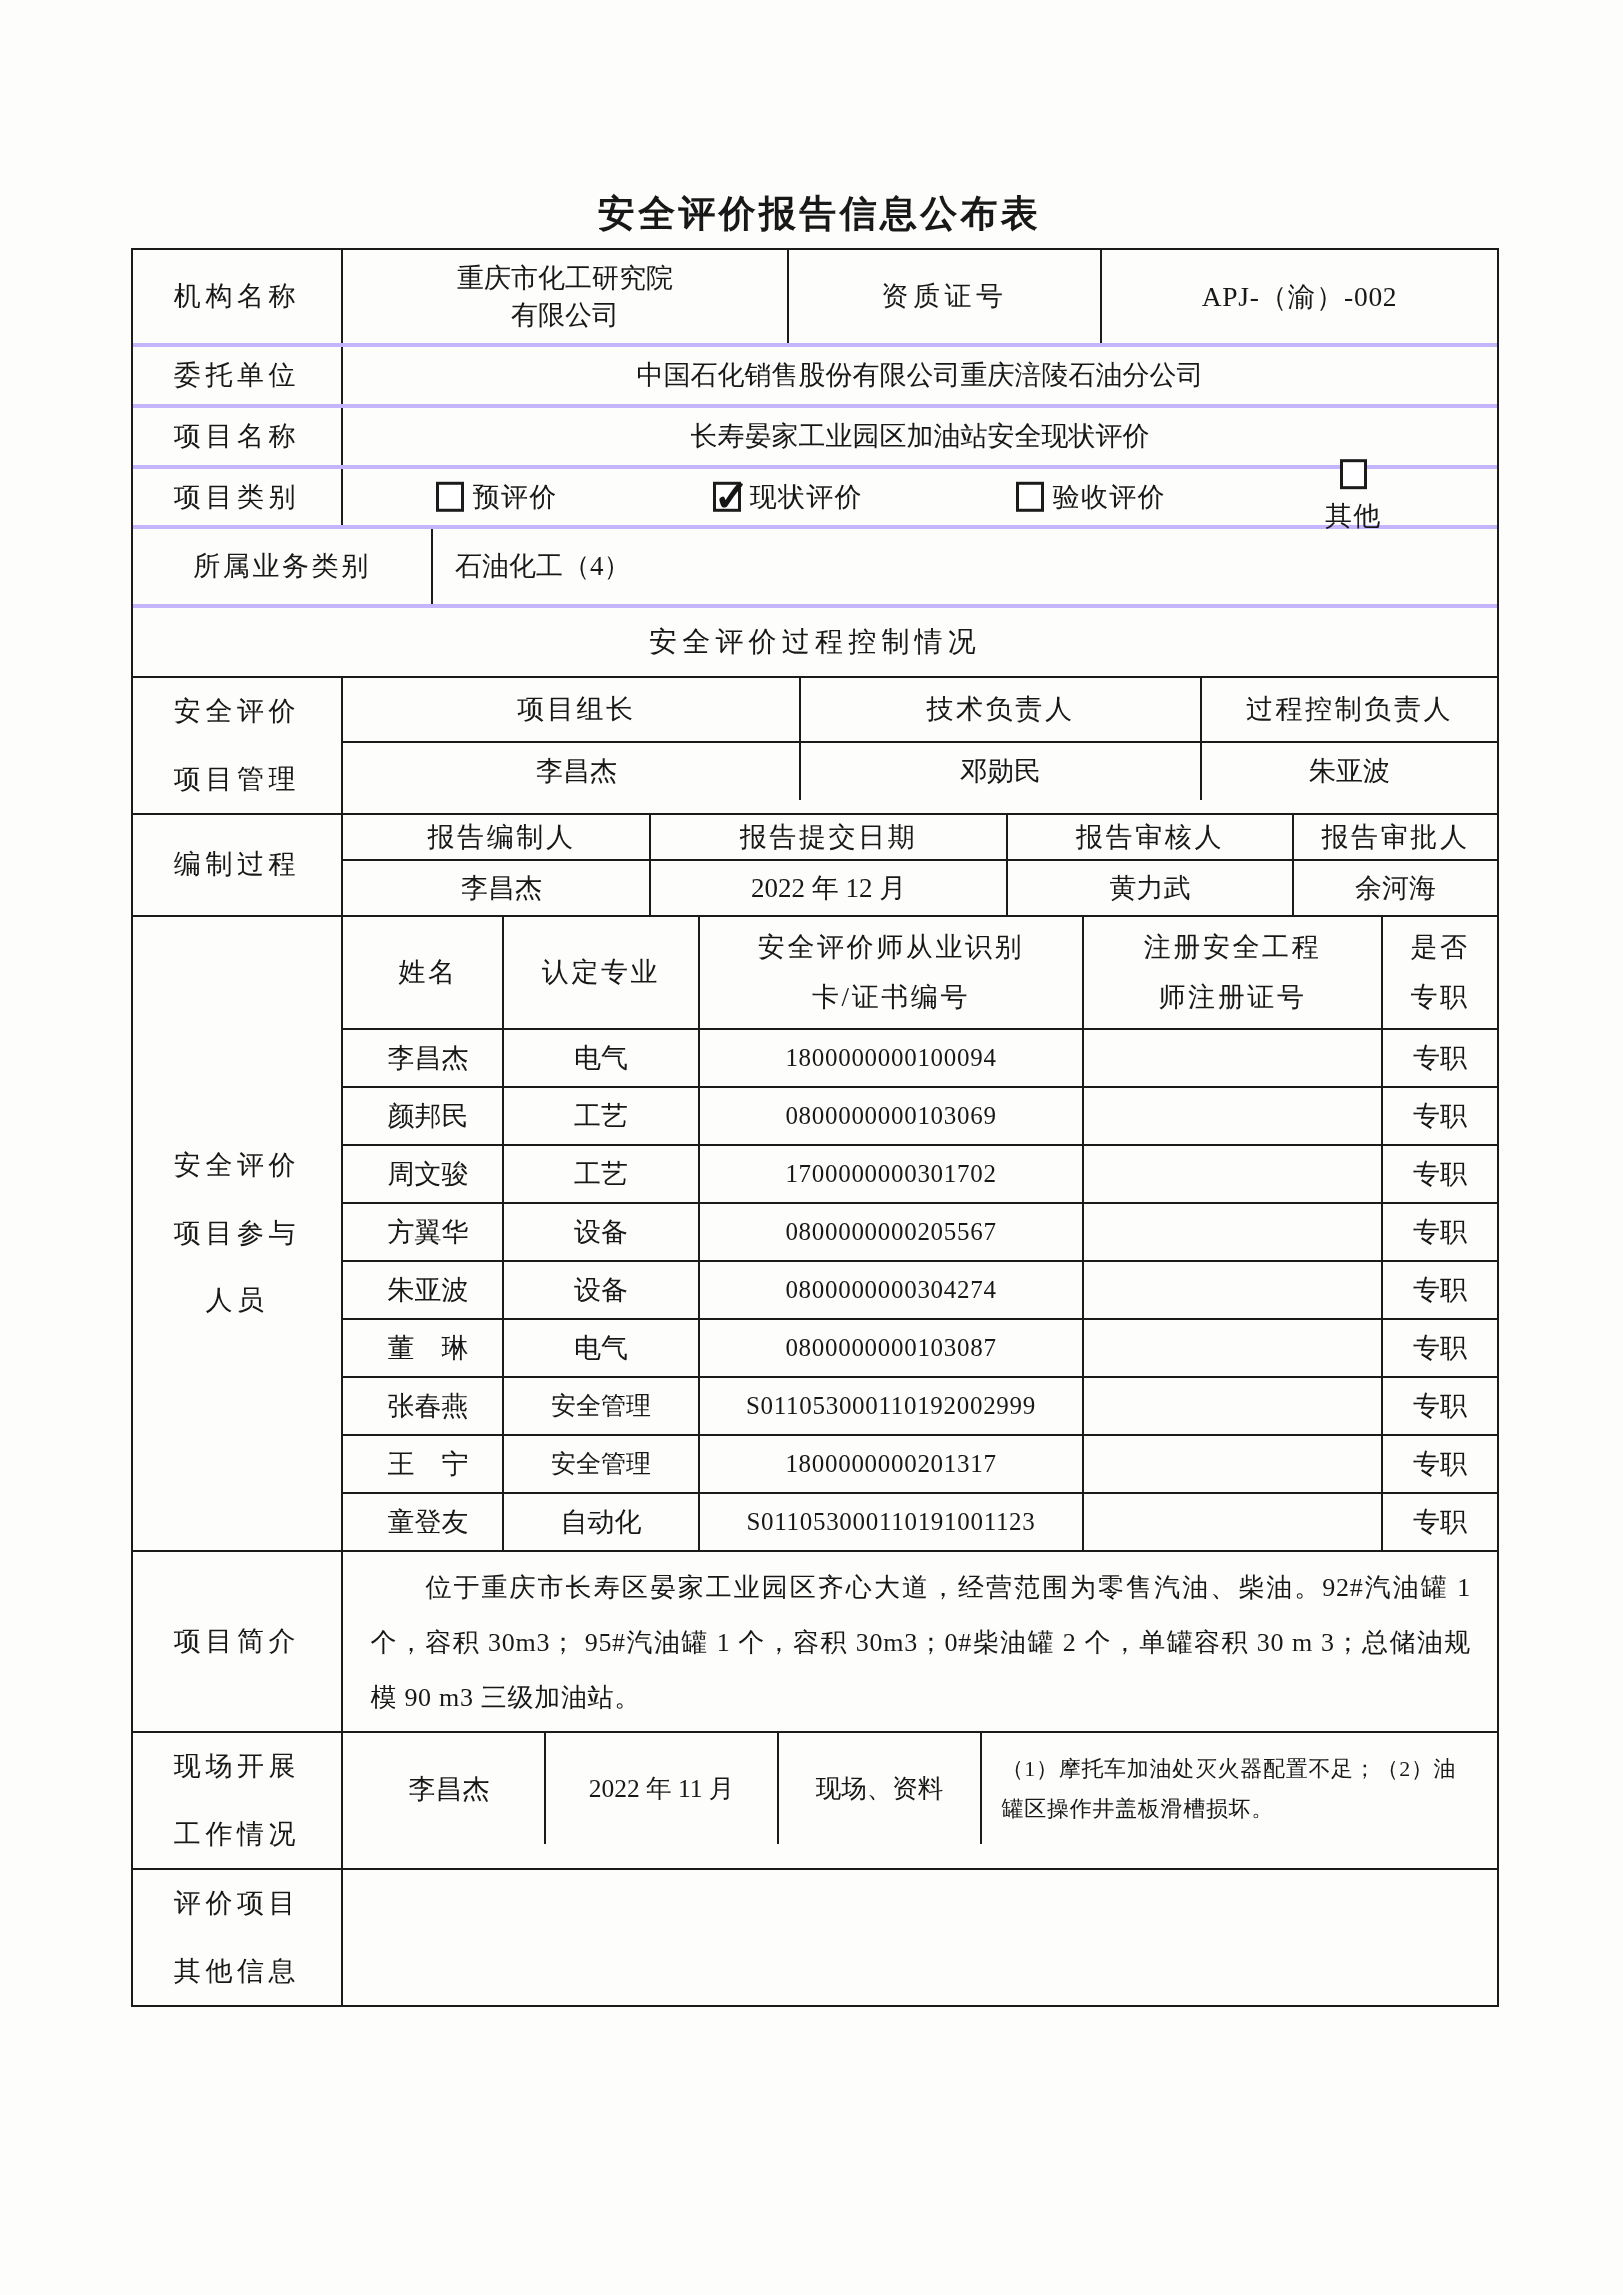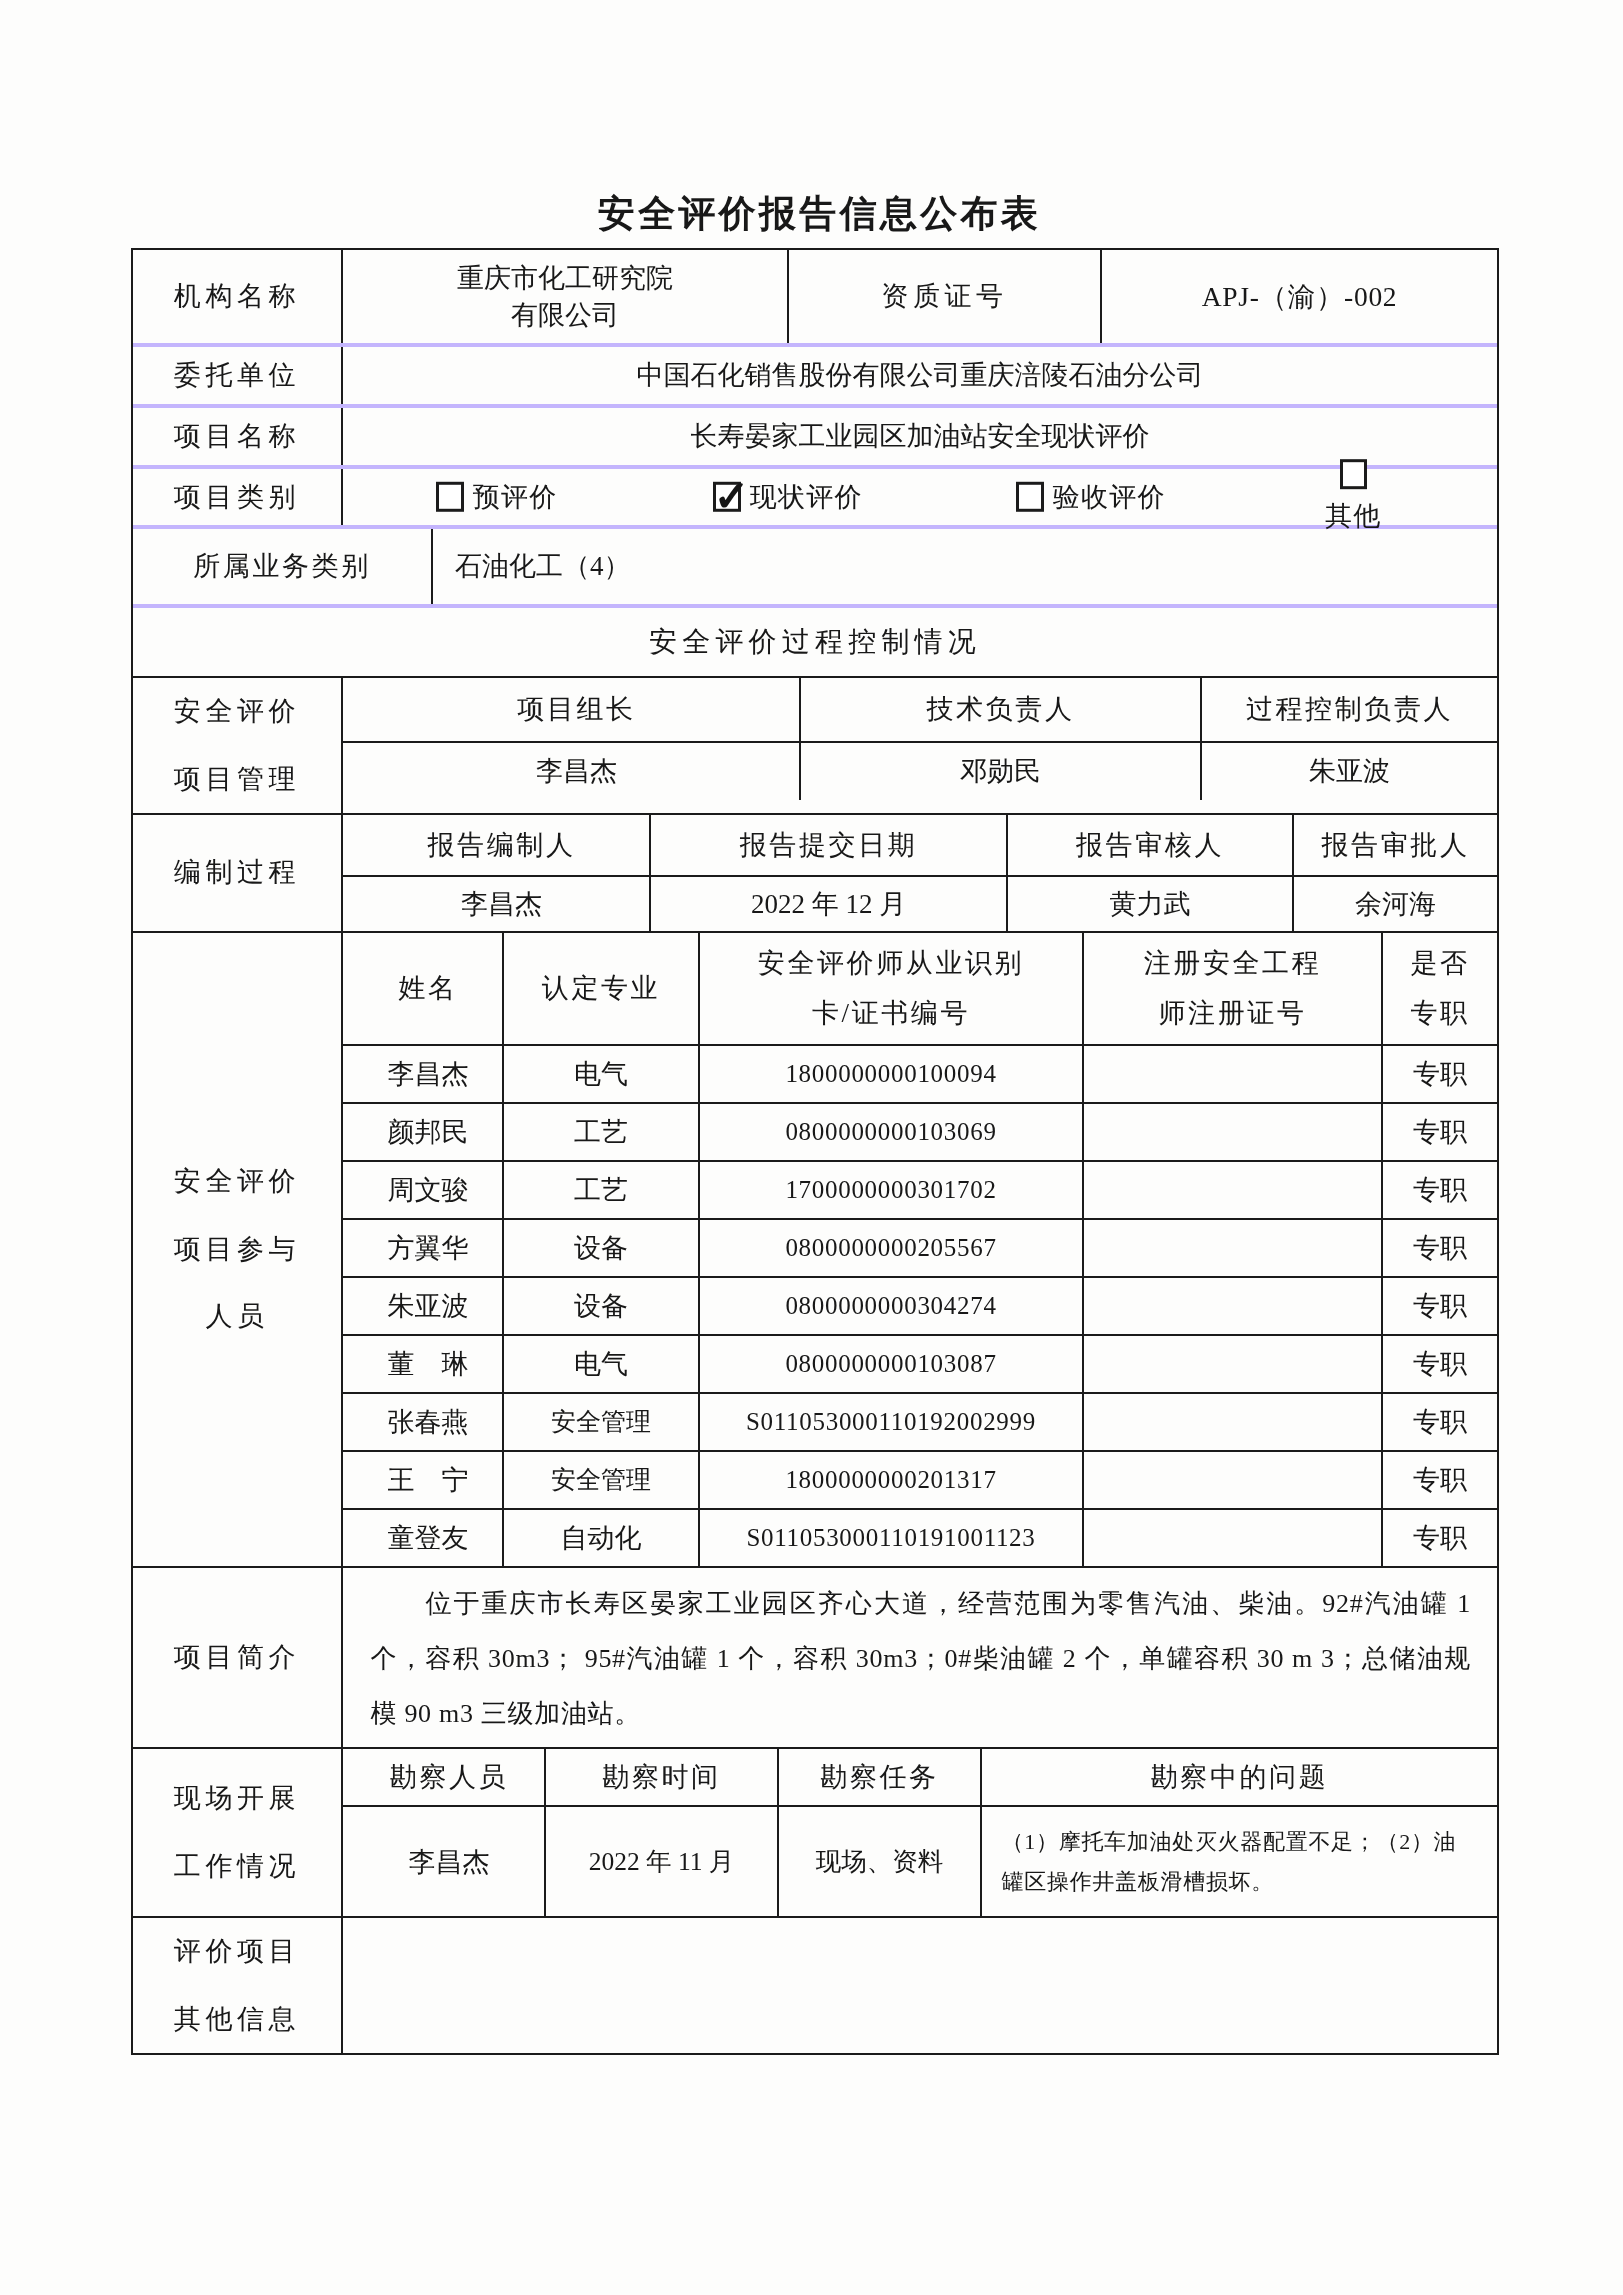--- a/index.html
+++ b/index.html
@@ -65,21 +65,21 @@
   .fx{flex:1;}
 
   .r-org{height:93px;}
   .r-client{height:61px;}
   .r-project{height:61px;}
   .r-category{height:60px;}
   .r-business{height:79px;}
   .r-process{height:72px;}
   .r-mgmt-h{height:63px;}
   .r-mgmt-v{height:59px;}
-  .r-comp-h{height:60px;justify-content:center;}
+  .r-comp-h{height:44px;justify-content:center;}
   .r-comp-v{height:56px;}
   .r-part-h{height:111px;}
   .pr{height:58px;}
   .sec-summary .secbody{min-height:168px;}
   .r-site-h{height:56px;}
   .r-site-v{height:111px;}
   .sec-other .secbody{min-height:108px;}
 
   .num{font-size:25px;letter-spacing:0.7px;}
   .b-left{justify-content:flex-start;text-align:left;padding-left:22px;}
@@ -295,26 +295,20 @@
       <div class="seclab">项目简介</div>
       <div class="secbody" style="justify-content:flex-start;">
         <span class="summary-text">位于重庆市长寿区晏家工业园区齐心大道，经营范围为零售汽油、柴油。92#汽油罐 1 个，容积 30m3； 95#汽油罐 1 个，容积 30m3；0#柴油罐 2 个，单罐容积 30 m 3；总储油规模 90 m3 三级加油站。</span>
       </div>
     </div>
 
     <div class="sec">
       <div class="seclab">现场开展
 工作情况</div>
       <div class="secbody">
-        <div class="r r-site-h">
-          <div class="c w290 hdr">勘察人员</div>
-          <div class="c w356 hdr">勘察时间</div>
-          <div class="c w310 hdr">勘察任务</div>
-          <div class="c fx hdr">勘察中的问题</div>
-        </div>
         <div class="r r-site-v">
           <div class="c w290">李昌杰</div>
           <div class="c w356" style="font-size:25.5px;">2022 年 11 月</div>
           <div class="c w310" style="font-size:25.5px;">现场、资料</div>
           <div class="c fx problem-text">（1）摩托车加油处灭火器配置不足；（2）油罐区操作井盖板滑槽损坏。</div>
         </div>
       </div>
     </div>
 
     <div class="sec sec-other">

